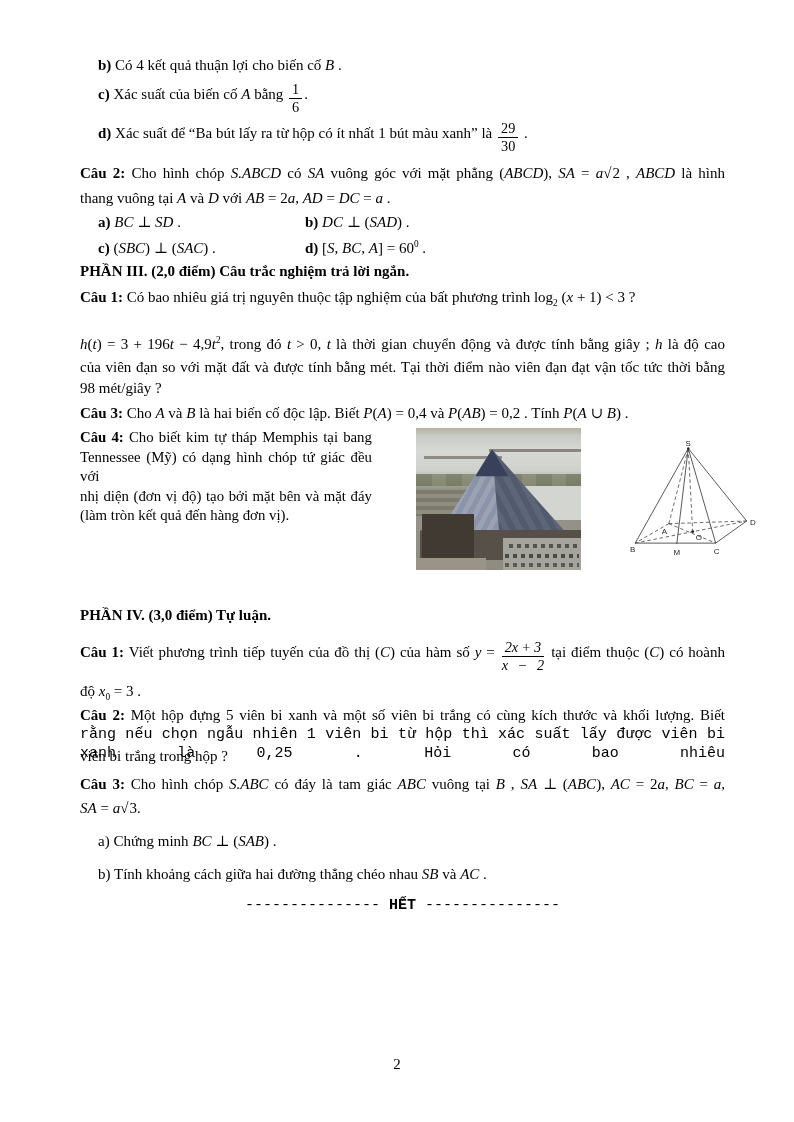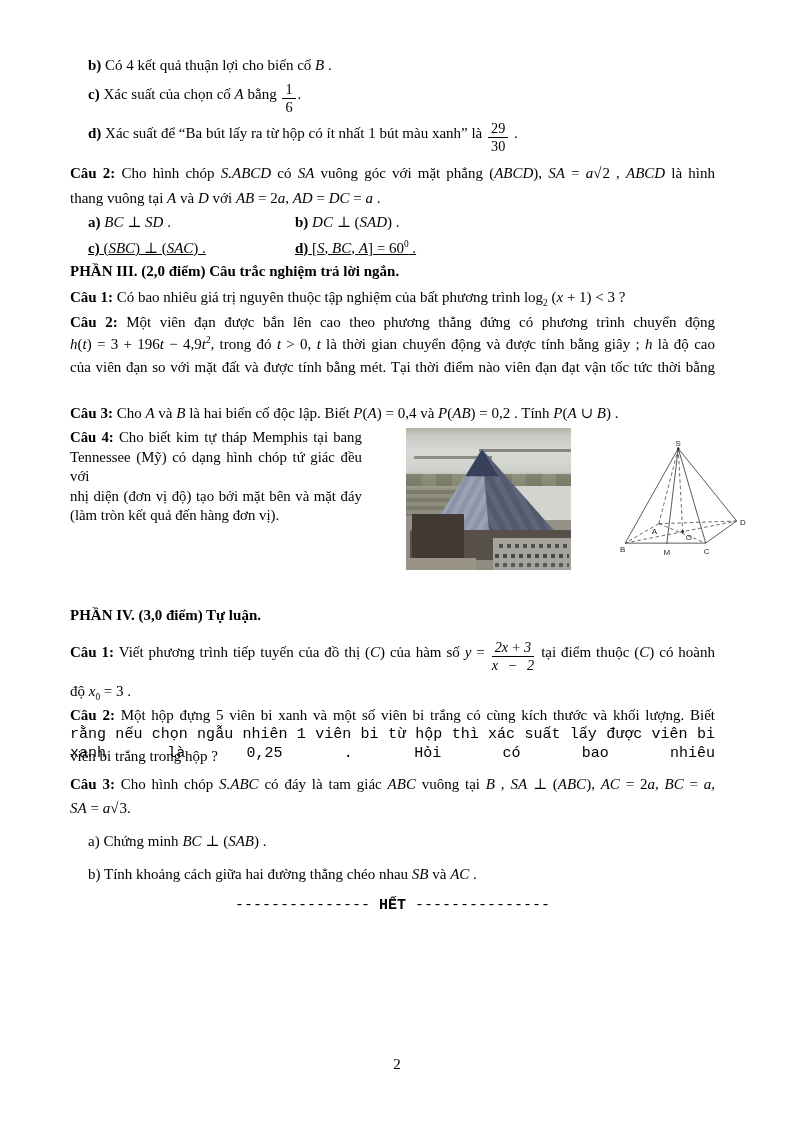--- a/index.html
+++ b/index.html
@@ -1,21 +1,21 @@
 <!DOCTYPE html>
 <html><head>
 <meta charset="utf-8">
 <style>
   html,body{margin:0;padding:0;background:#ffffff;}
   .page{
     position:relative;width:794px;height:1122px;background:#ffffff;
     font-family:"Liberation Serif","DejaVu Serif",serif;
     font-size:15px;color:#000;overflow:hidden;
   }
-  .content{position:absolute;left:70px;top:0;width:645px;height:1091px;}
+  .content{position:absolute;left:80px;top:0;width:645px;height:1091px;}
   .blk{position:absolute;left:0;right:0;line-height:1.25;}
   .ind{padding-left:18px;}
   .just{text-align:justify;text-align-last:justify;word-spacing:-0.4px;}
   .center{text-align:center;text-align-last:center;font-family:Liberation Mono, monospace;}
   .sg-b{font-weight:700;}
   .sg-i{font-style:italic;}
   sup{font-size:0.62em;line-height:0;}
   sub{font-size:0.62em;line-height:0;}
   .frac{display:inline-block;text-align:center;vertical-align:-0.95em;line-height:1.08;font-size:0.95em;margin:0 2px;}
   .frac .num{display:block;border-bottom:1px solid #000;padding:0 3px 1px;}
@@ -64,39 +64,39 @@
   .diagram text{font-family:"Liberation Sans","DejaVu Sans",sans-serif;font-size:9px;fill:#222;}
   .pagenum{position:absolute;top:1056px;left:0;width:100%;text-align:center;font-size:15px;}
 </style>
 </head>
 <body>
 
 <div class="page">
   <div class="content">
 
     <div class="blk ind" style="top:56px;"><span class="sg-b">b)</span><span class="sg-r"> Có 4 kết quả thuận lợi cho biến cố </span><span class="sg-i">B</span><span class="sg-r"> .</span></div>
-    <div class="blk ind" style="top:82px;"><span class="sg-b">c)</span><span class="sg-r"> Xác suất của chọn cố </span><span class="sg-i">A</span><span class="sg-r">  bằng </span><span class="frac"><span class="num">1</span><span class="den">6</span></span><span class="sg-r">.</span></div>
+    <div class="blk ind" style="top:82px;"><span class="sg-b">c)</span><span class="sg-r"> Xác suất của biến cố </span><span class="sg-i">A</span><span class="sg-r">  bằng </span><span class="frac"><span class="num">1</span><span class="den">6</span></span><span class="sg-r">.</span></div>
     <div class="blk ind" style="top:121px;"><span class="sg-b">d)</span><span class="sg-r"> Xác suất để  “Ba bút lấy ra từ hộp có ít nhất 1 bút màu xanh”  là </span><span class="frac"><span class="num">29</span><span class="den">30</span></span><span class="sg-r"> .</span></div>
 
     <div class="blk just" style="top:164px;"><span class="sg-b">Câu 2:</span><span class="sg-r"> Cho hình chóp </span><span class="sg-i">S.ABCD</span><span class="sg-r"> có </span><span class="sg-i">SA</span><span class="sg-r"> vuông góc với mặt phẳng (</span><span class="sg-i">ABCD</span><span class="sg-r">), </span><span class="sg-i">SA</span><span class="sg-r"> = </span><span class="sg-i">a</span><span class="rad"><span class="rsign">√</span><span class="rbody">2</span></span><span class="sg-r"> , </span><span class="sg-i">ABCD</span><span class="sg-r"> là hình</span></div>
     <div class="blk" style="top:189px;"><span class="sg-r">thang vuông tại </span><span class="sg-i">A</span><span class="sg-r"> và </span><span class="sg-i">D</span><span class="sg-r"> với </span><span class="sg-i">AB</span><span class="sg-r"> = 2</span><span class="sg-i">a</span><span class="sg-r">, </span><span class="sg-i">AD</span><span class="sg-r"> = </span><span class="sg-i">DC</span><span class="sg-r"> = </span><span class="sg-i">a</span><span class="sg-r"> .</span></div>
     <div class="blk opt-row" style="top:213px;">
       <span class="c1"><span class="sg-b">a)</span><span class="sg-r"> </span><span class="sg-i">BC</span><span class="sg-r"> ⊥ </span><span class="sg-i">SD</span><span class="sg-r"> .</span></span>
       <span class="c2"><span class="sg-b">b)</span><span class="sg-r"> </span><span class="sg-i">DC</span><span class="sg-r"> ⊥ (</span><span class="sg-i">SAD</span><span class="sg-r">) .</span></span>
     </div>
-    <div class="blk opt-row" style="top:239px;text-decoration:underline;">
+    <div class="blk opt-row" style="top:239px;">
       <span class="c1"><span class="sg-b">c)</span><span class="sg-r"> (</span><span class="sg-i">SBC</span><span class="sg-r">) ⊥ (</span><span class="sg-i">SAC</span><span class="sg-r">) .</span></span>
       <span class="c2"><span class="sg-b">d)</span><span class="sg-r"> [</span><span class="sg-i">S</span><span class="sg-r">, </span><span class="sg-i">BC</span><span class="sg-r">, </span><span class="sg-i">A</span><span class="sg-r">] = 60</span><sup>0</sup><span class="sg-r"> .</span></span>
     </div>
 
     <div class="blk" style="top:262px;"><span class="sg-b">PHẦN III. (2,0 điểm) Câu trắc nghiệm trả lời ngắn.</span></div>
     <div class="blk" style="top:288px;"><span class="sg-b">Câu 1:</span><span class="sg-r"> Có bao nhiêu giá trị nguyên thuộc tập nghiệm của bất phương trình log</span><sub>2</sub><span class="sg-r"> (</span><span class="sg-i">x</span><span class="sg-r"> + 1) &lt; 3 ?</span></div>
-    <div class="blk just" style="top:313px;"><span class="sg-b">Câu 2:</span><span class="sg-r"> Một viên đạn được bắn lên cao theo phương thẳng đứng có phương trình chuyển động</span></div>
     <div class="blk just" style="top:335px;"><span class="sg-i">h</span><span class="sg-r">(</span><span class="sg-i">t</span><span class="sg-r">) = 3 + 196</span><span class="sg-i">t</span><span class="sg-r"> − 4,9</span><span class="sg-i">t</span><sup>2</sup><span class="sg-r">,  trong đó </span><span class="sg-i">t</span><span class="sg-r"> &gt; 0,  </span><span class="sg-i">t</span><span class="sg-r">  là thời gian chuyển động và được tính bằng giây ;  </span><span class="sg-i">h</span><span class="sg-r">  là độ cao</span></div>
     <div class="blk just" style="top:358px;"><span class="sg-r">của viên đạn so với mặt đất và được tính bằng mét. Tại thời điểm nào viên đạn đạt vận tốc tức thời bằng</span></div>
+    <div class="blk" style="top:379px;"><span class="sg-r">98  mét/giây ?</span></div>
     <div class="blk" style="top:404px;"><span class="sg-b">Câu 3:</span><span class="sg-r">  Cho  </span><span class="sg-i">A</span><span class="sg-r">  và   </span><span class="sg-i">B</span><span class="sg-r">  là hai biến cố độc lập. Biết  </span><span class="sg-i">P</span><span class="sg-r">(</span><span class="sg-i">A</span><span class="sg-r">) = 0,4  và  </span><span class="sg-i">P</span><span class="sg-r">(</span><span class="sg-i">AB</span><span class="sg-r">) = 0,2 . Tính  </span><span class="sg-i">P</span><span class="sg-r">(</span><span class="sg-i">A</span><span class="sg-r"> ∪ </span><span class="sg-i">B</span><span class="sg-r">) .</span></div>
 
     <div class="q4wrap">
       <div class="q4text">
         <div class="jl"><span class="sg-b">Câu 4:</span><span class="sg-r">  Cho biết kim tự tháp Memphis tại bang</span></div>
         <div class="jl"><span class="sg-r">Tennessee (Mỹ) có dạng hình chóp tứ giác đều với</span></div>
         <div class="jl"><span class="sg-r">nhị diện (đơn vị độ) tạo bởi mặt bên và mặt đáy</span></div>
         <div><span class="sg-r">(làm tròn kết quả đến hàng đơn vị).</span></div>
       </div>
 

